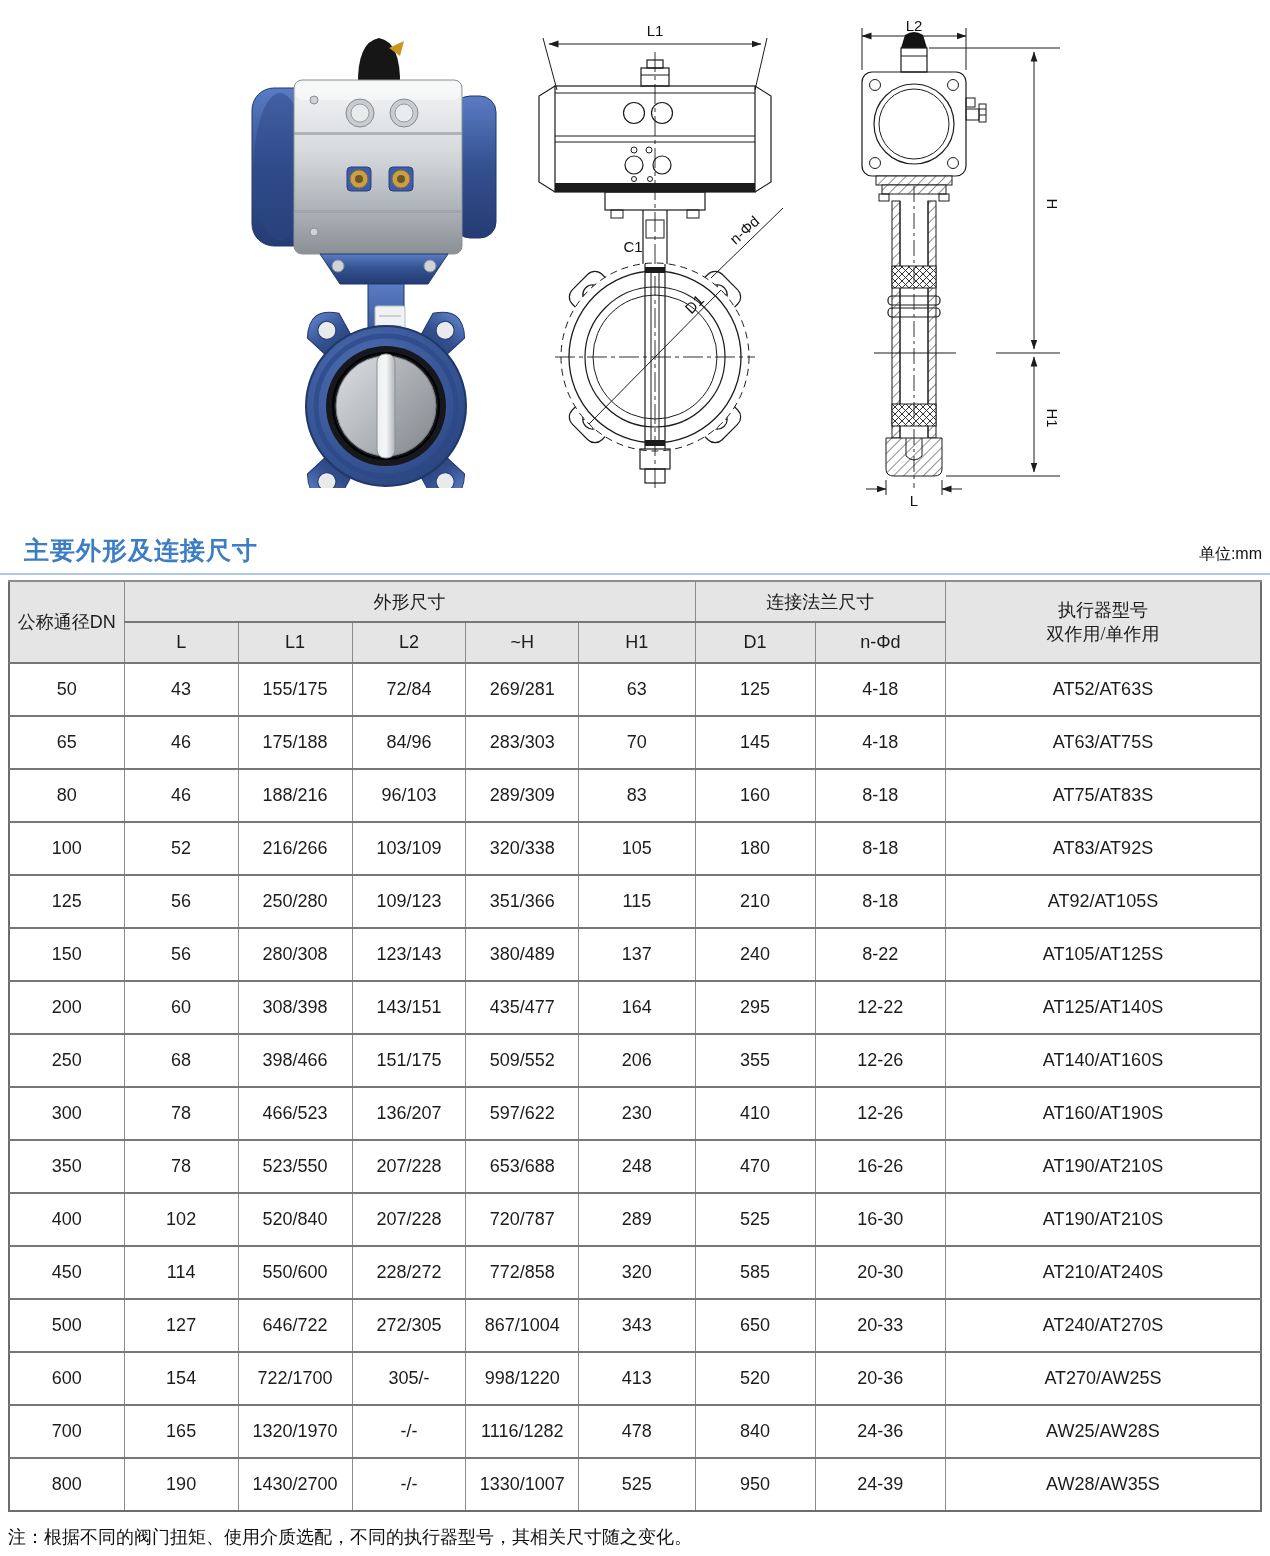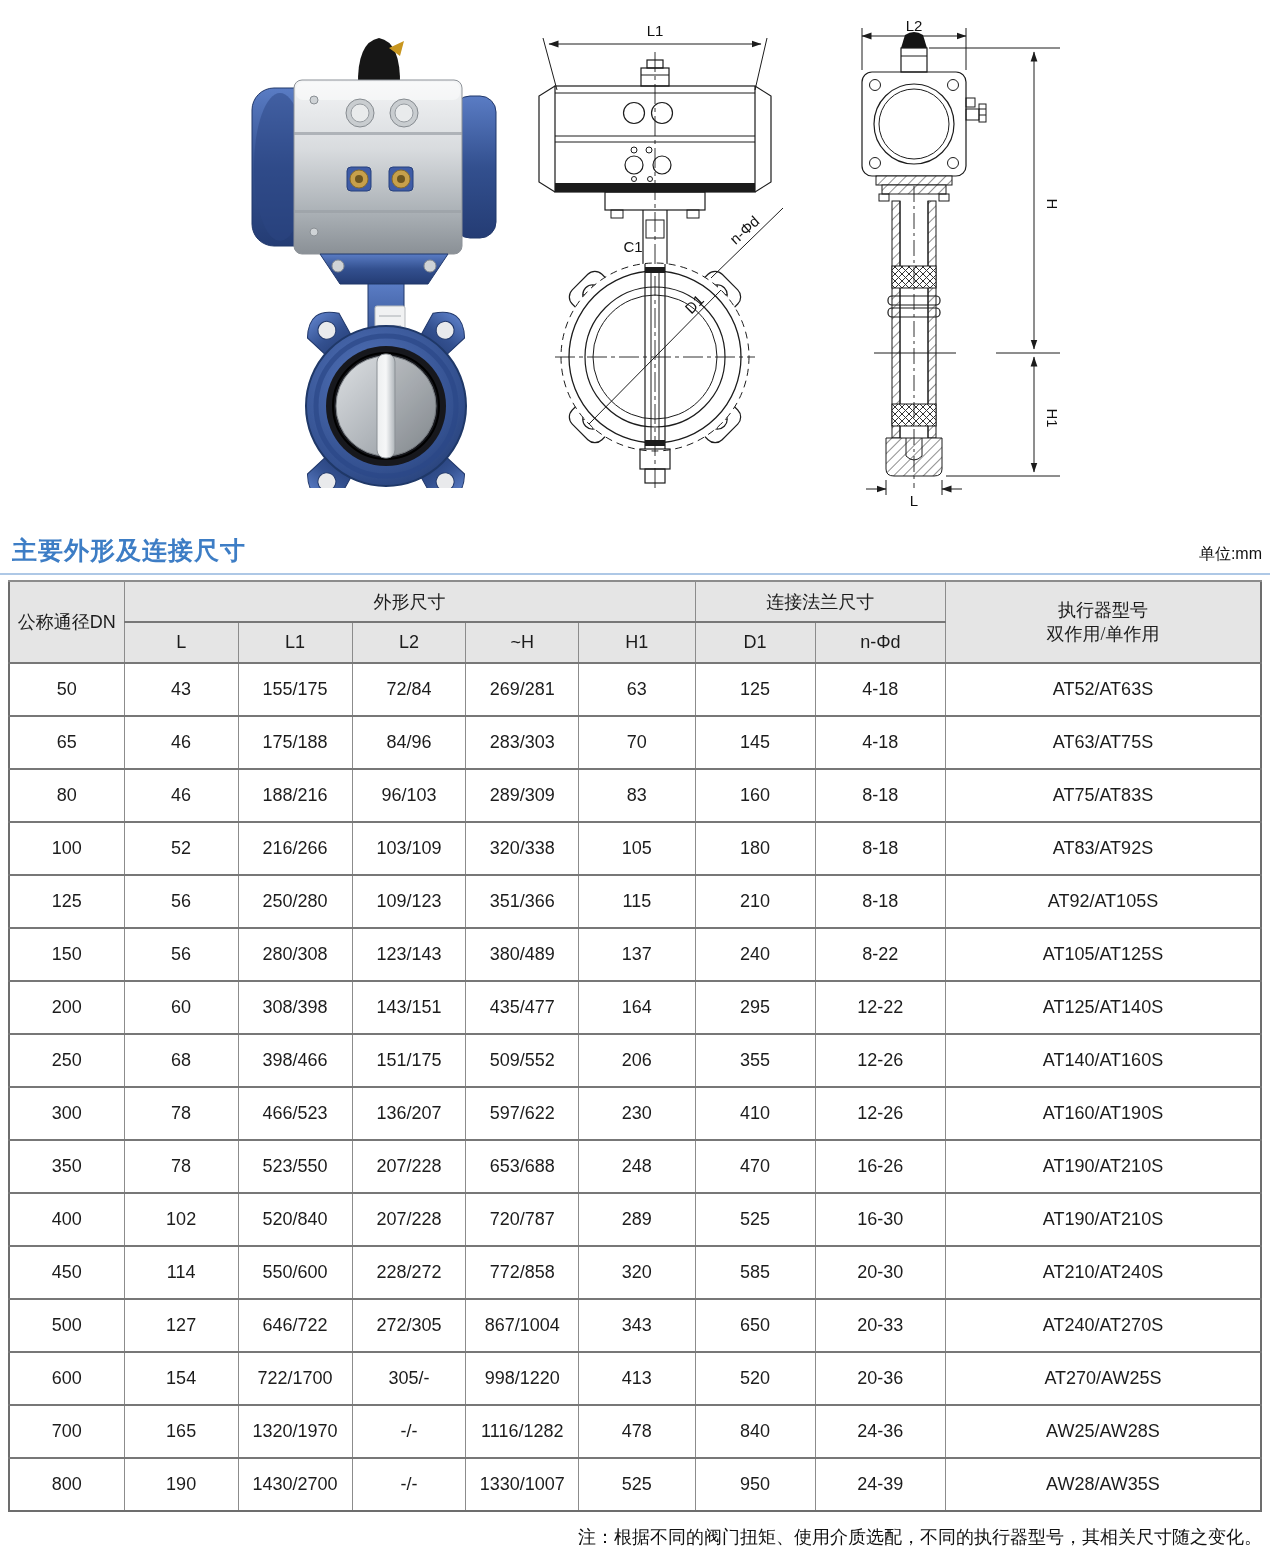--- a/index.html
+++ b/index.html
@@ -9,42 +9,42 @@
     color:#1c1c1c;overflow:hidden;position:relative;
   }
   .figures{position:relative;height:534px;}
   .fig{position:absolute;}
   #fig-photo{left:208px;top:16px;}
   #fig-front{left:533px;top:12px;}
   #fig-side{left:846px;top:8px;}
 
   .section-head{
     display:flex;justify-content:space-between;align-items:flex-end;
-    padding:0 8px 6px 12px;border-bottom:2px solid #aec8e6;
+    padding:0 8px 6px 24px;border-bottom:2px solid #aec8e6;
   }
   .section-title{font-size:25px;font-weight:bold;color:#3d7dc5;letter-spacing:1px;}
   .unit-label{font-size:16px;color:#111;padding-bottom:2px;}
 
   table.dim-table{
     width:1254px;margin:5px 8px 0 8px;border-collapse:collapse;table-layout:fixed;
     border:2px solid #6d6d6d;
   }
   .dim-table th,.dim-table td{
     border:1px solid #8c8c8c;text-align:center;vertical-align:middle;
     font-weight:normal;padding:0;
   }
   .dim-table thead th{
     background:#e5e5e5;font-size:18px;height:39px;border-bottom-width:2px;border-bottom-color:#777;
   }
   .dim-table thead tr:first-child th{border-top-width:2px;}
   .dim-table tbody td{
     height:51px;font-size:18px;border-top:2px solid #777;background:#fff;
   }
   .actuator-head{line-height:1.35;font-family:Liberation Serif, serif;}
-  .note{margin:13px 8px 8px 8px;font-size:18px;color:#111;text-align:right;}
+  .note{margin:13px 8px 8px 8px;font-size:18px;color:#111;}
 
   svg text{font-family:"Liberation Sans","DejaVu Sans",sans-serif;}
   .dline{stroke:#1c1c1c;stroke-width:1.2;fill:none;}
   .dthin{stroke:#1c1c1c;stroke-width:1;fill:none;}
   .dlbl{font-size:15px;fill:#111;}
 </style>
 </head>
 <body>
 
 <div class="figures">

